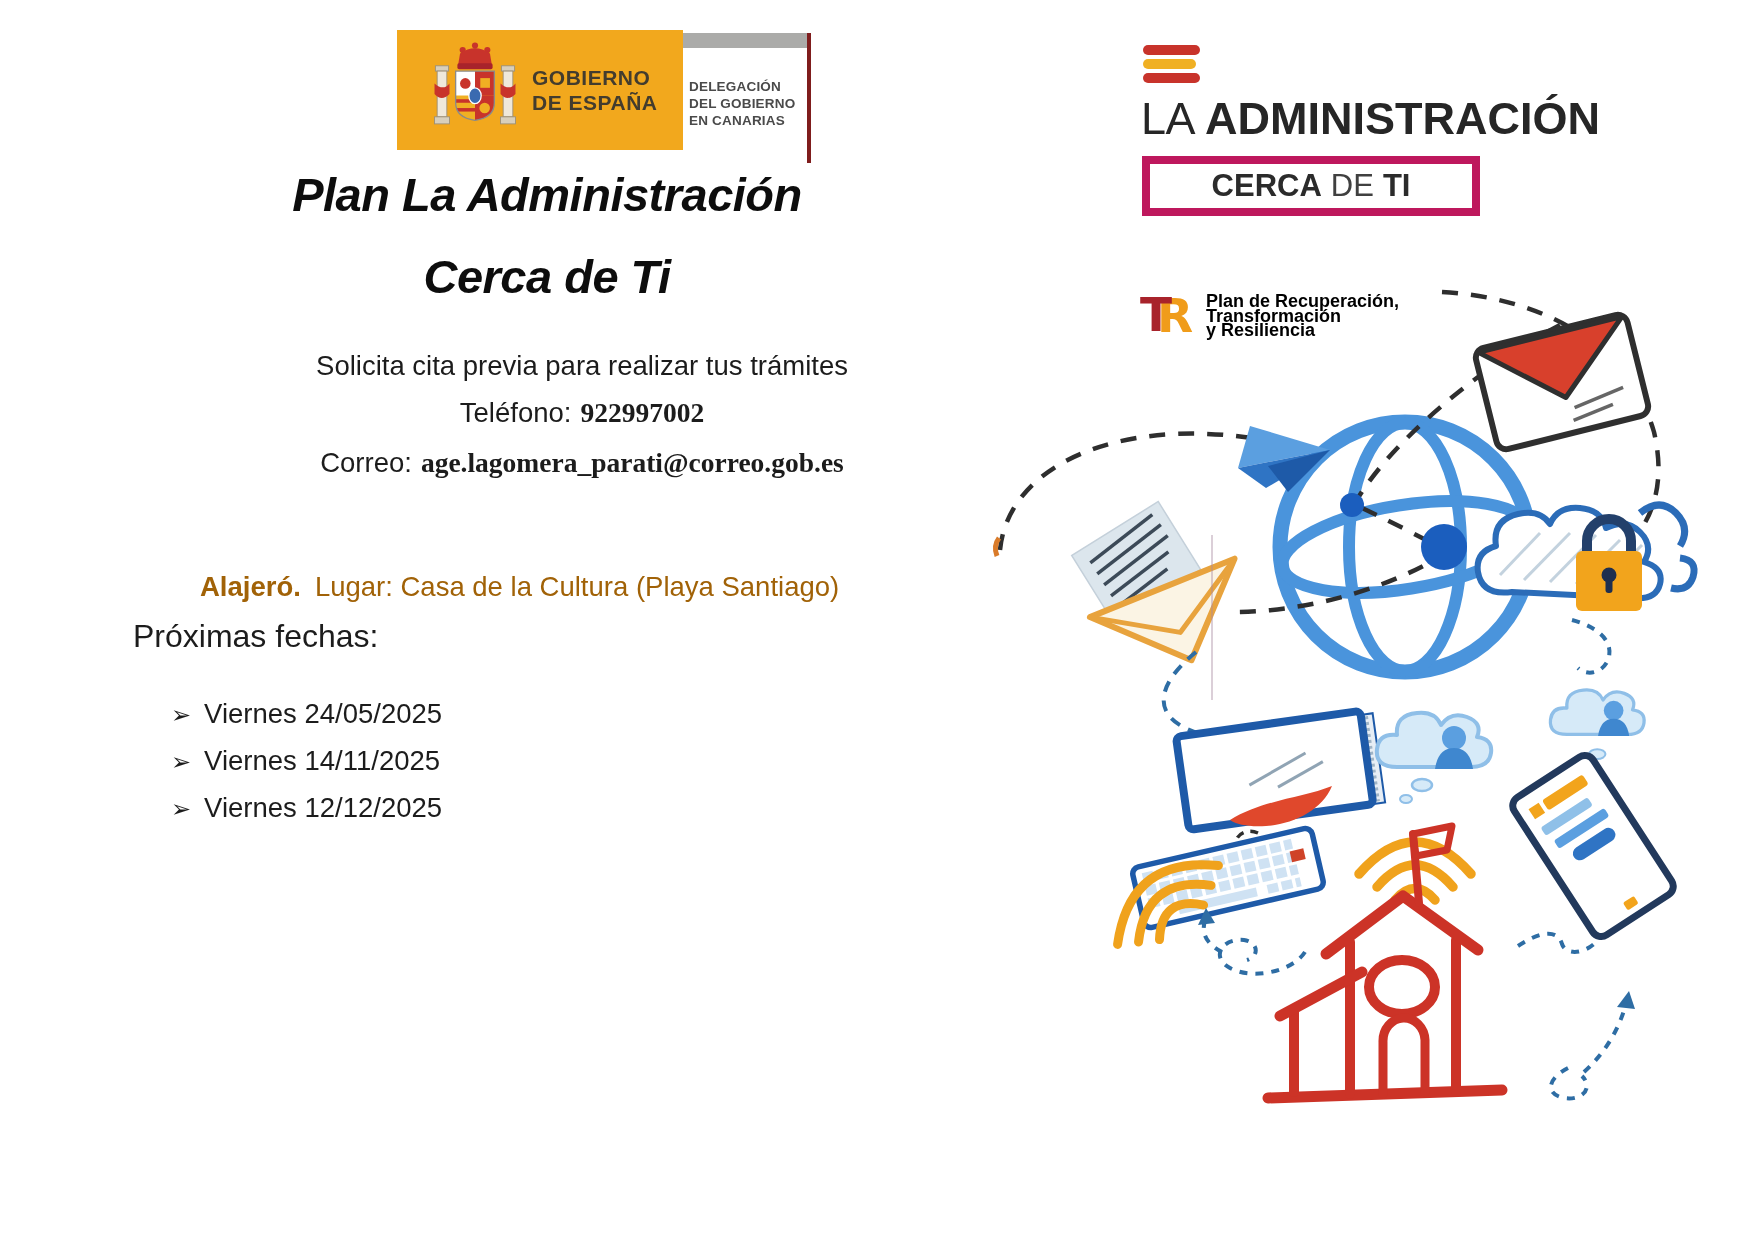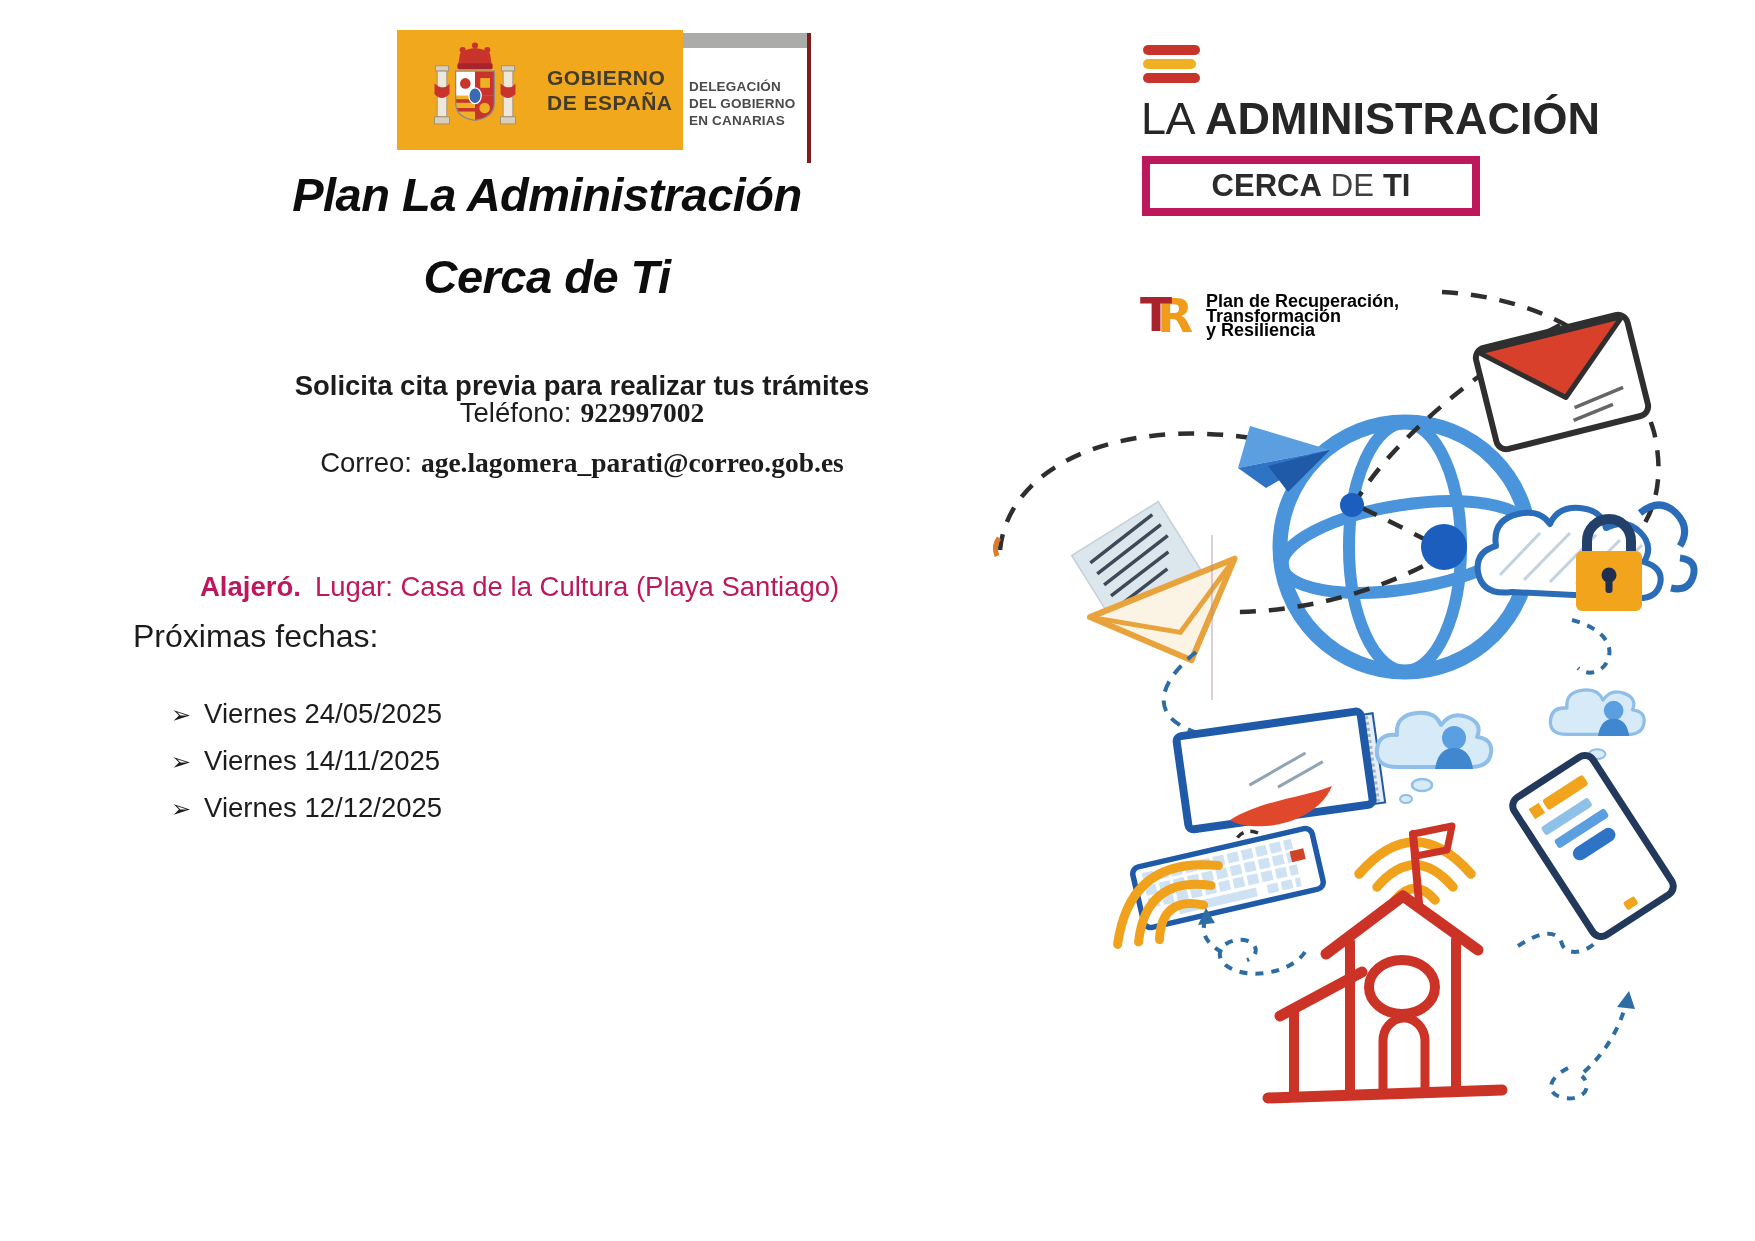--- a/index.html
+++ b/index.html
@@ -7,35 +7,35 @@
     position:relative; width:1755px; height:1241px; background:#ffffff;
     font-family:"Liberation Sans", sans-serif; color:#1a1a1a; overflow:hidden;
     margin:0 auto;
   }
   .abs { position:absolute; }
 
   
   .gov-yellow { left:397px; top:30px; width:286px; height:120px; background:#f2a81d;
     display:flex; align-items:center; }
   .gov-name { font-weight:800; font-size:21px; line-height:25px; color:#433c2e;
-    letter-spacing:.5px; margin-left:28px; }
+    letter-spacing:.5px; margin-left:13px; }
   .gov-white { left:683px; top:33px; width:124px; height:130px; background:#fff;
     border-right:4px solid #7f1d1d; }
   .gov-graybar { position:absolute; top:0; left:0; width:100%; height:15px; background:#ababa9; }
   .gov-delegation { position:absolute; top:45px; left:6px; font-size:13.5px; font-weight:700;
     color:#4a4a4a; line-height:17px; letter-spacing:.2px; white-space:nowrap; }
   .gov-delegation span { display:block; }
 
   
   .title-line { left:97px; width:900px; text-align:center; font-size:47px;
     font-weight:800; font-style:italic; color:#0d0d0d; letter-spacing:-.5px; }
   .contact-line { left:132px; width:900px; text-align:center; font-size:27.5px; color:#1c1c1c; }
   .contact-line .lbl { margin-right:9px; }
   .contact-line .val { font-weight:800;font-family:Liberation Serif, serif; }
-  .loc-line { left:200px; top:571px; font-size:27.5px; color:#be185d; }
+  .loc-line { left:200px; top:571px; font-size:27.5px; color:#a16207; }
   .loc-line .town { font-weight:800; margin-right:14px; }
   .fechas-line { left:133px; top:618px; font-size:32px; color:#1c1c1c; }
   .dates-list { left:171px; top:690px; font-size:27.5px; color:#1c1c1c; }
   .date-row { height:47px; display:flex; align-items:center; }
   .date-row .bullet { font-size:24px; margin-right:13px; position:relative; top:1px; }
 
   
   .flag-icon { left:1143px; top:45px; width:57px; height:43px; }
   .flag-icon i { display:block; height:10px; border-radius:6px; margin-bottom:4px; }
   .flag-icon .r { background:#c8332b; }
@@ -119,21 +119,21 @@
     <div class="gov-delegation">
       <span>DELEGACIÓN</span>
       <span>DEL GOBIERNO</span>
       <span>EN CANARIAS</span>
     </div>
   </div>
 
   <div class="abs title-line" style="top:167px;">Plan La Administración</div>
   <div class="abs title-line" style="top:249px;">Cerca de Ti</div>
 
-  <div class="abs contact-line" style="top:370px;font-weight:bold;">Solicita cita previa para realizar tus trámites</div>
+  <div class="abs contact-line" style="top:350px;">Solicita cita previa para realizar tus trámites</div>
   <div class="abs contact-line" style="top:397px;">
     <span class="lbl">Teléfono:</span><span class="val">922997002</span>
   </div>
   <div class="abs contact-line" style="top:447px;">
     <span class="lbl">Correo:</span><span class="val">age.lagomera_parati@correo.gob.es</span>
   </div>
 
   <div class="abs loc-line">
     <span class="town">Alajeró.</span><span>Lugar: Casa de la Cultura (Playa Santiago)</span>
   </div>

